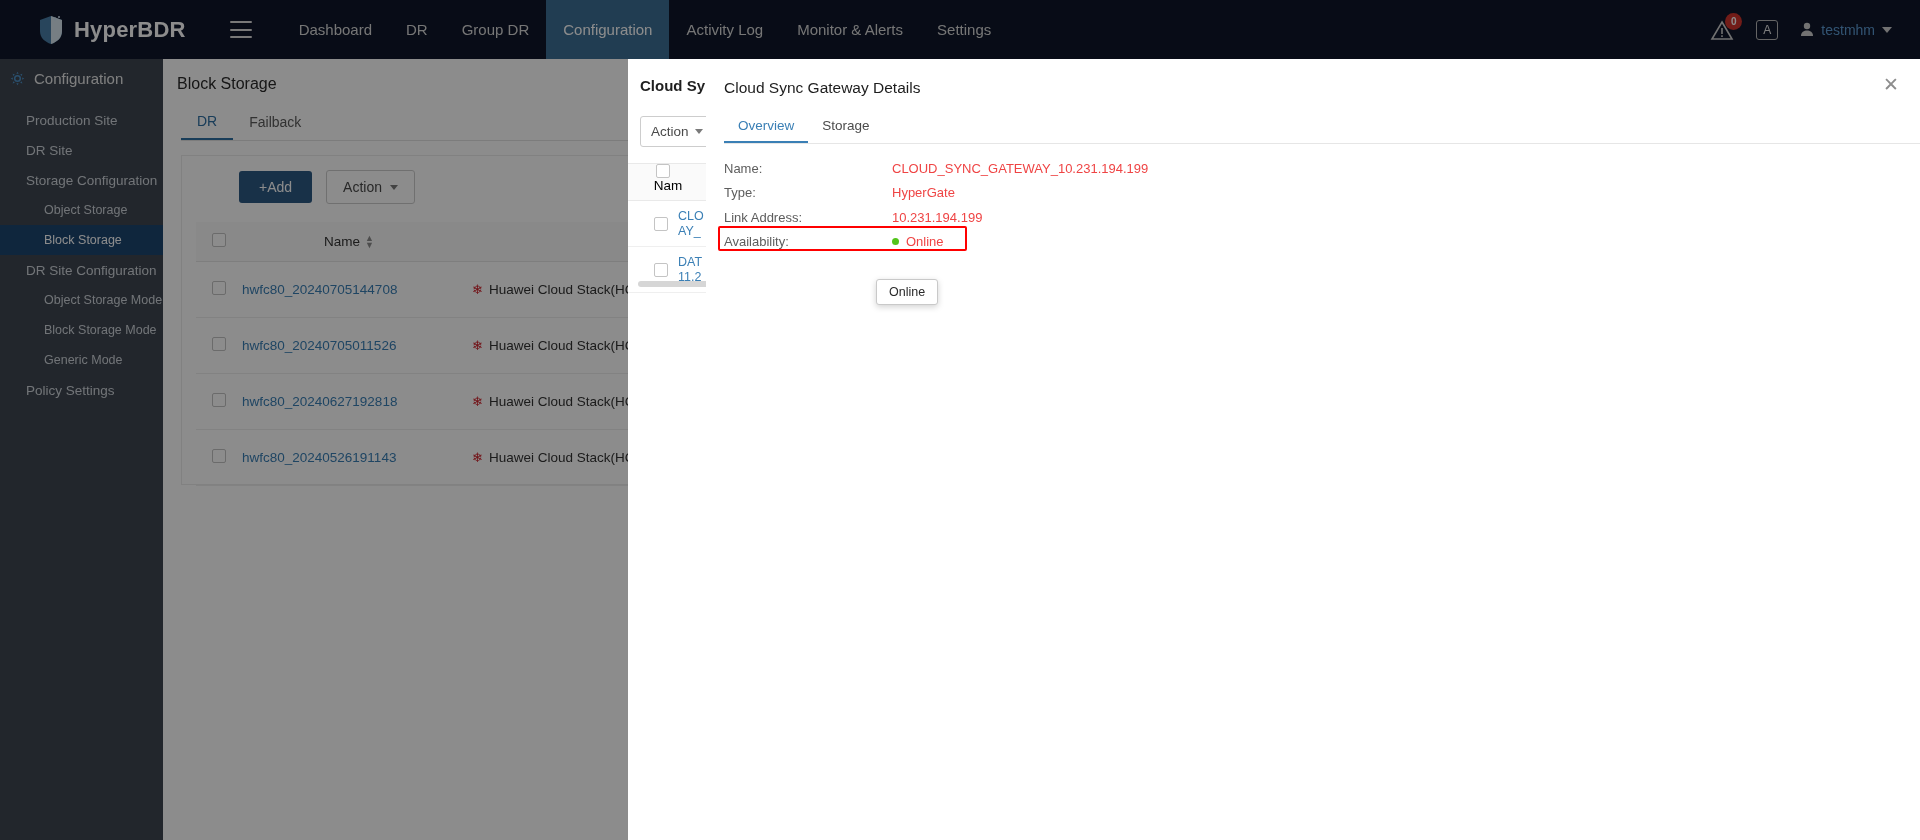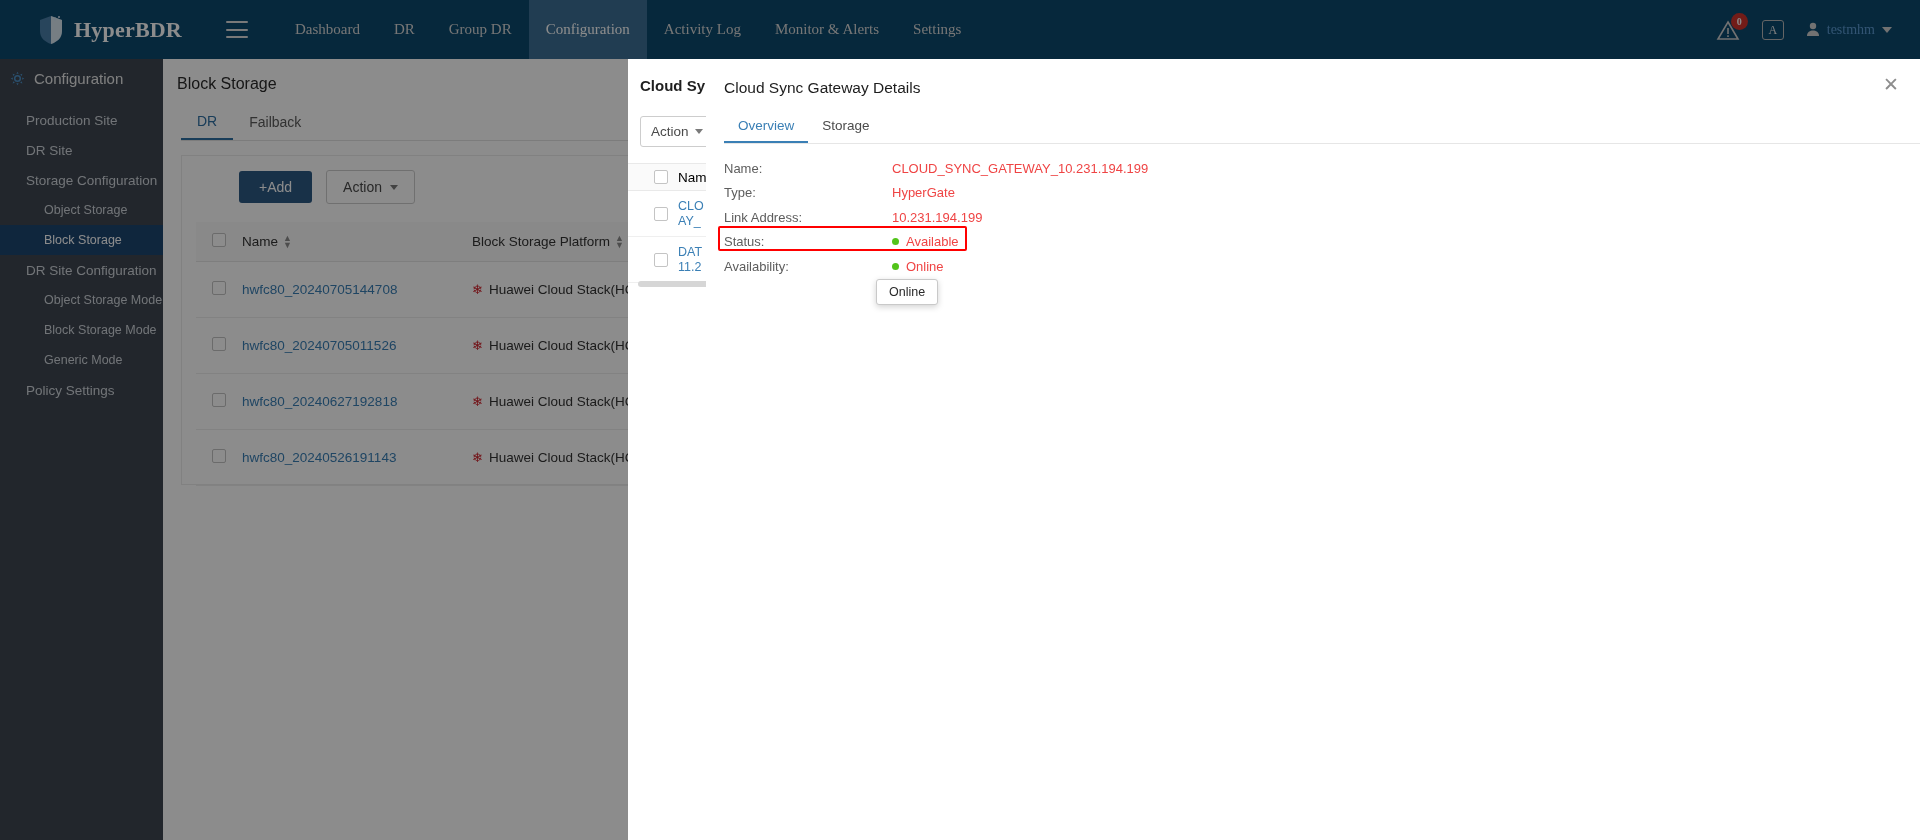--- a/index.html
+++ b/index.html
@@ -7,23 +7,22 @@
     width: 1920px; height: 840px;
     font-family: "Liberation Sans", sans-serif;
     background: #ffffff;
     overflow: hidden;
   }
   #root { position: relative; width: 1920px; height: 840px; background:#fff; }
 
   
   .topnav {
     position: absolute; top: 0; left: 0; width: 1920px; height: 59px;
-    background: #0c4a6e; display: flex; align-items: center;
+    background: #0f172a; display: flex; align-items: center;
     z-index: 5;
-    font-family: Liberation Serif, serif;
   }
   .brand { display:flex; align-items:center; gap:10px; margin-left: 38px; }
   .brand-logo { width: 26px; height: 30px; position: relative; }
   .brand-name { color:#ffffff; font-size: 22px; font-weight: bold; letter-spacing:.2px; }
   .hamburger { margin-left: 44px; width: 22px; height: 17px; display:flex; flex-direction:column; justify-content:space-between; cursor:pointer; }
   .hamburger span { display:block; height:2px; background:#dcdcdc; border-radius:1px; }
 
   .navlinks { display:flex; align-items:center; height:59px; margin-left: 30px; }
   .navlink {
     color:#d7d7d7; font-size: 15px; padding: 0 17px; height:59px;
@@ -79,21 +78,21 @@
     padding:8px 20px; border-radius:3px; cursor:pointer;margin-left:43px;
   }
   .btn-default {
     background:#fff; color:#4a4a4a; font-size:14px; border:1px solid #cdcdcd;
     padding:8px 16px; border-radius:3px; cursor:pointer; display:flex; align-items:center; gap:8px;
   }
   .chev { width:0;height:0;border-left:4.5px solid transparent;border-right:4.5px solid transparent;border-top:5.5px solid #7a7a7a; }
 
   table.grid { width:100%; border-collapse:collapse; margin-top:18px; table-layout:fixed; }
   table.grid th {
-    text-align:left; font-weight:normal; font-size:13.5px; color:#333;
+    text-align:center; font-weight:normal; font-size:13.5px; color:#333;
     padding:11px 8px; border-bottom:1px solid #e6e6e6; background:#fafafa;margin-left:17px;
   }
   table.grid td {
     padding:19px 8px; border-bottom:1px solid #ededed; font-size:13.5px; color:#333; vertical-align:middle;
   }
   .cb { width:14px;height:14px;border:1px solid #c4c4c4;border-radius:2px;background:#fff; display:inline-block; cursor:pointer;}
   .col-cb { width:38px; padding-left:16px !important; }
   .col-name { width:230px; }
   .link { color:#3a7fb5; cursor:pointer; }
   .sortico { display:inline-block; width:9px; margin-left:5px; color:#8d8d8d; font-size:9px; line-height:7px; vertical-align:middle;}
@@ -109,21 +108,21 @@
     position:absolute; top:59px; left:628px; width:80px; height:781px;
     background:#ffffff; z-index:11; overflow:hidden;
   }
   .db-title { font-size:15px; font-weight:bold; color:#1f1f1f; padding:18px 0 0 12px; white-space:nowrap; }
   .db-action {
     margin:22px 0 0 12px; border:1px solid #cdcdcd; border-radius:3px; background:#fff;
     width:78px; height:31px; display:flex; align-items:center; gap:6px; padding-left:10px;
     font-size:13.5px; color:#4a4a4a; cursor:pointer;
   }
   .db-table { margin-top:16px; width:100%; }
-  .db-hdr { border-top:1px solid #e9e9e9; border-bottom:1px solid #e9e9e9; background:#fafafa; height:28px; display:flex; align-items:center; padding-left:26px; font-size:13.5px;}
+  .db-hdr { border-top:1px solid #e9e9e9; border-bottom:1px solid #e9e9e9; background:#fafafa; height:38px; display:flex; align-items:center; font-size:13.5px;flex-direction:column;}
   .db-row { height:46px; display:flex; align-items:center; padding-left:26px; border-bottom:1px solid #efefef; font-size:12.5px;}
   .db-row .cb { margin-right:10px; }
   .db-rowtxt { color:#3a7fb5; line-height:15px; white-space:nowrap; }
   .db-scroll { position:absolute; left:10px; top:222px; width:72px; height:6px; background:#d6d6d6; border-radius:3px; }
 
   
   .drawer {
     position:absolute; top:59px; left:706px; width:1214px; height:781px;
     background:#ffffff; z-index:12;
   }
@@ -340,27 +339,20 @@
       </div>
       <div class="info-row">
         <span class="info-label">Type:</span>
         <span class="info-value">HyperGate</span>
       </div>
       <div class="info-row">
         <span class="info-label">Link Address:</span>
         <span class="info-value">10.231.194.199</span>
       </div>
       <div class="info-row">
-        <span class="info-label">Status:</span>
-        <span class="info-value">
-          <span class="dot-green"></span>
-          <span>Available</span>
-        </span>
-      </div>
-      <div class="info-row">
         <span class="info-label">Availability:</span>
         <span class="info-value">
           <span class="dot-green"></span>
           <span>Online</span>
         </span>
       </div>
 
       <div class="hl-box"></div>
       <div class="tooltip">Online</div>
     </div>

